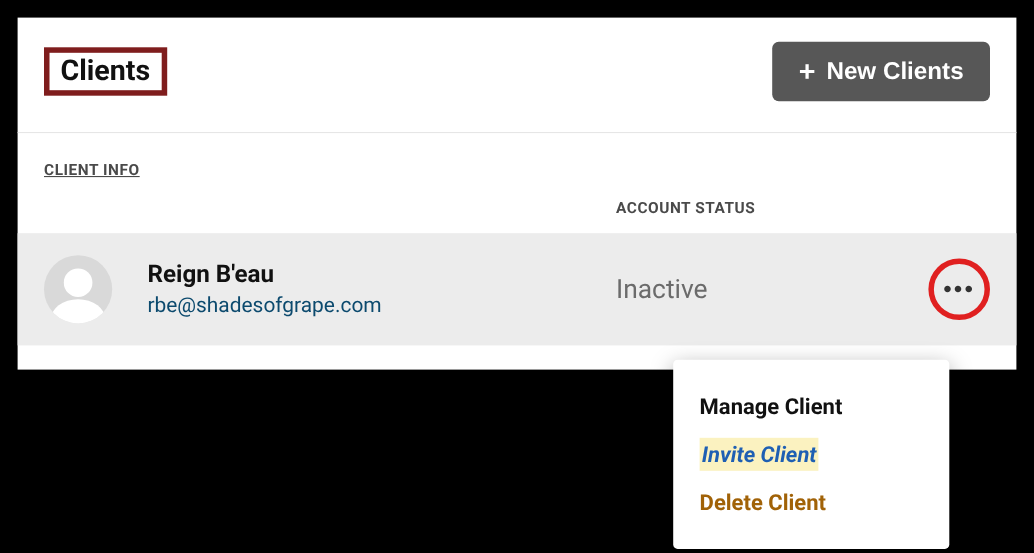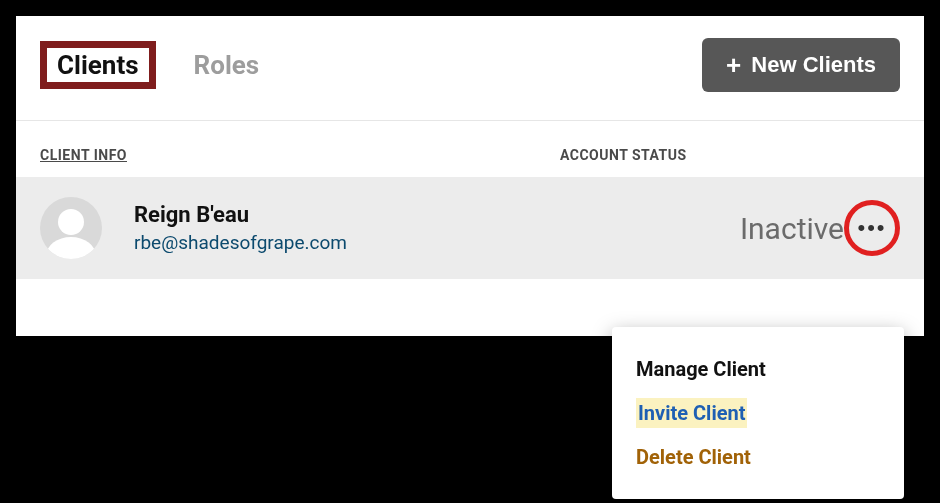--- a/index.html
+++ b/index.html
@@ -33,21 +33,21 @@
     }
     .tab {
       font-size: 26px;
       font-weight: 700;
       color: #9d9d9d;
       cursor: pointer;
       padding: 2px 6px;
     }
     .tab.active {
       color: #111;
-      border: 7px solid #7f1d1d;
+      border: 5px solid #7f1d1d;
       padding: 2px 10px;
     }
     .new-client-btn {
       background: #575757;
       color: #fff;
       border: none;
       border-radius: 6px;
       font-size: 22px;
       font-weight: 700;
       padding: 14px 24px;
@@ -63,21 +63,21 @@
     }
     .columns {
       display: flex;
       padding: 26px 24px 14px 24px;
       font-size: 14px;
       font-weight: 700;
       letter-spacing: 0.5px;
       color: #4a4a4a;
     }
     .col-info { flex: 0 0 520px; text-decoration: underline; }
-    .col-status { flex: 1; }
+    .col-status { flex: 1; margin-top: 35px; }
     .row {
       background: #ececec;
       display: flex;
       align-items: center;
       padding: 20px 24px;
       position: relative;
     }
     .avatar {
       width: 62px;
       height: 62px;
@@ -115,24 +115,23 @@
       font-size: 22px;
       font-weight: 700;
       color: #111;
       margin-bottom: 4px;
     }
     .client-email {
       font-size: 19px;
       color: #0c4a6e;
     }
     .status {
-      font-size: 30px;
+      font-size: 24px;
       color: #6b6b6b;
       flex: 1;
-      text-align: right;
     }
     .more-wrap {
       position: relative;
       width: 56px;
       height: 56px;
       display: flex;
       align-items: center;
       justify-content: center;
     }
     .more-circle {
@@ -157,49 +156,49 @@
       justify-content: center;
       font-size: 22px;
       color: #333;
       letter-spacing: 2px;
     }
     .dropdown {
       position: absolute;
       background: #fff;
       border-radius: 4px;
       box-shadow: 0 6px 20px rgba(0,0,0,0.35);
-      width: 292px;
+      width: 251px;
       left: 612px;
       top: 327px;
       padding: 20px 0;
     }
     .dropdown-item {
       padding: 10px 24px;
       font-size: 20px;
       font-weight: 700;
       cursor: pointer;
     }
     .dropdown-item.manage { color: #111; }
     .dropdown-item.invite {
       color: #1e5fb3;
     }
     .dropdown-item.invite span {
       background: #fbf2c0;
       padding: 3px 2px;
+      font-style: italic;
     }
     .dropdown-item.delete { color: #a16207; }
   </style>
 </head>
 <body>
 
 <div class="panel">
   <div class="header">
     <div class="tabs">
       <div class="tab active">Clients</div>
-      <div class="tab">Roles</div>
     </div>
     <button class="new-client-btn">
       <span class="plus">+</span>
       <span>New Clients</span>
     </button>
   </div>
 
   <div class="columns">
     <div class="col-info">CLIENT INFO</div>
     <div class="col-status">ACCOUNT STATUS</div>

